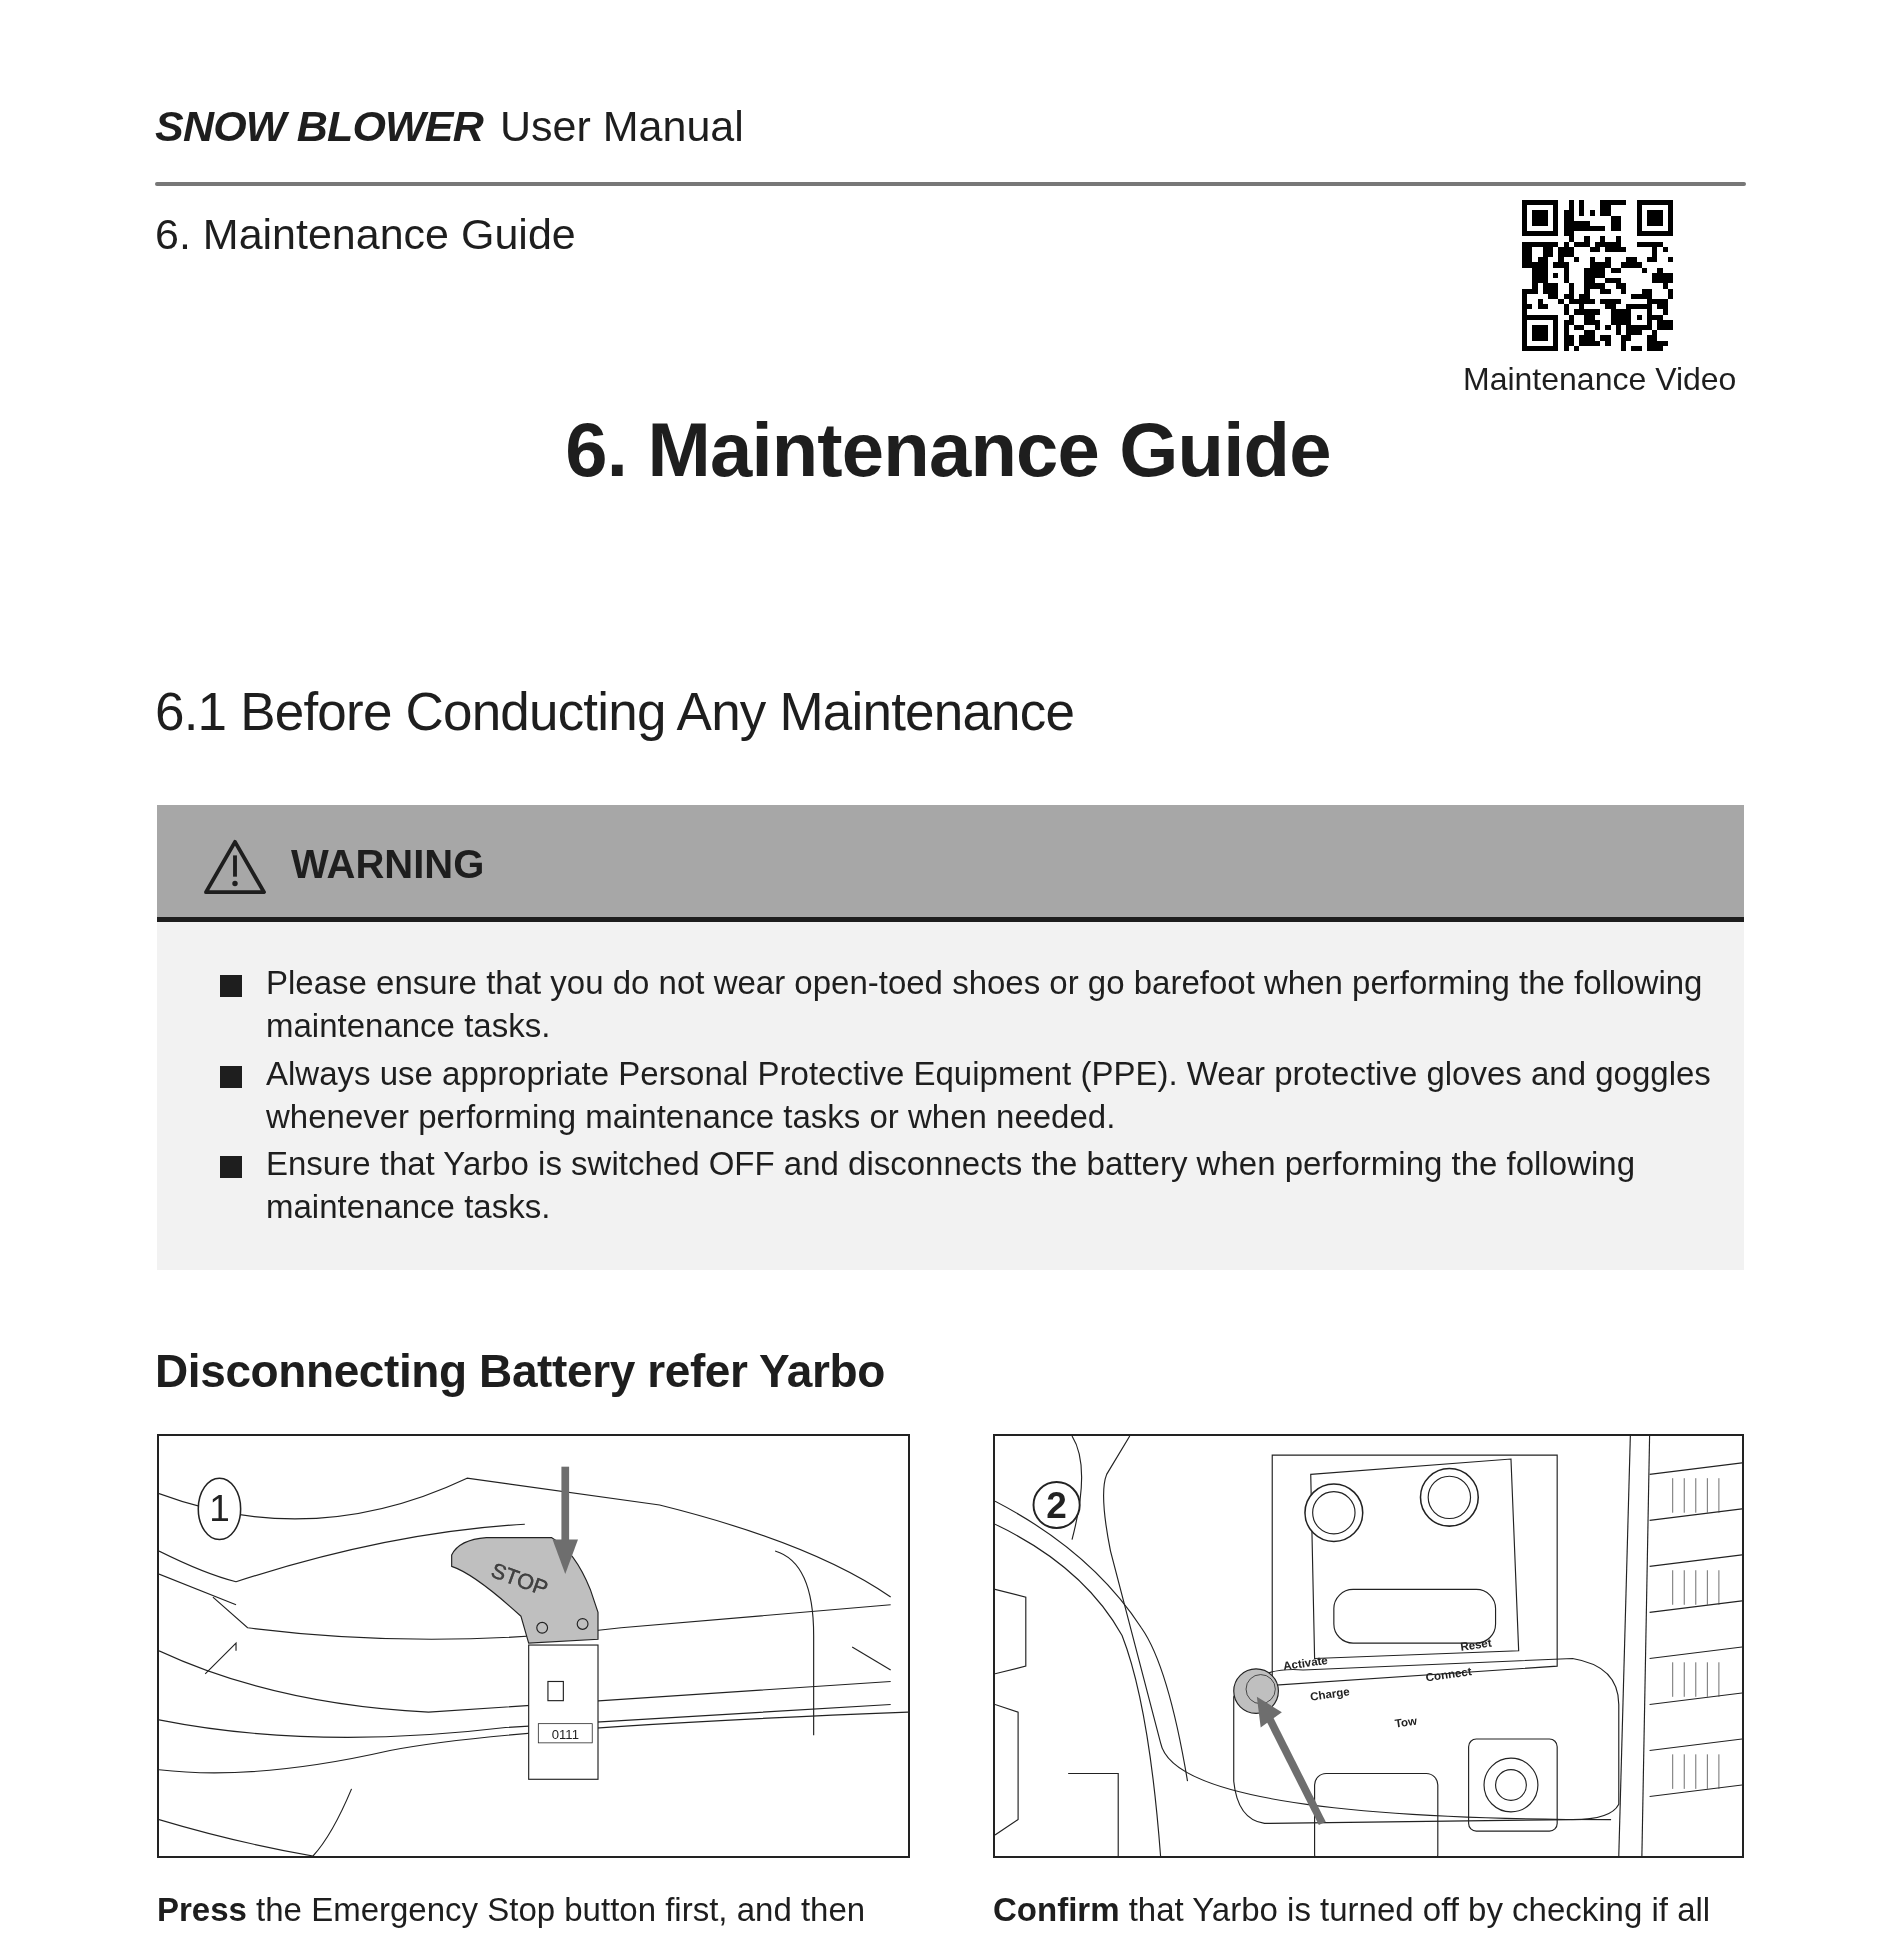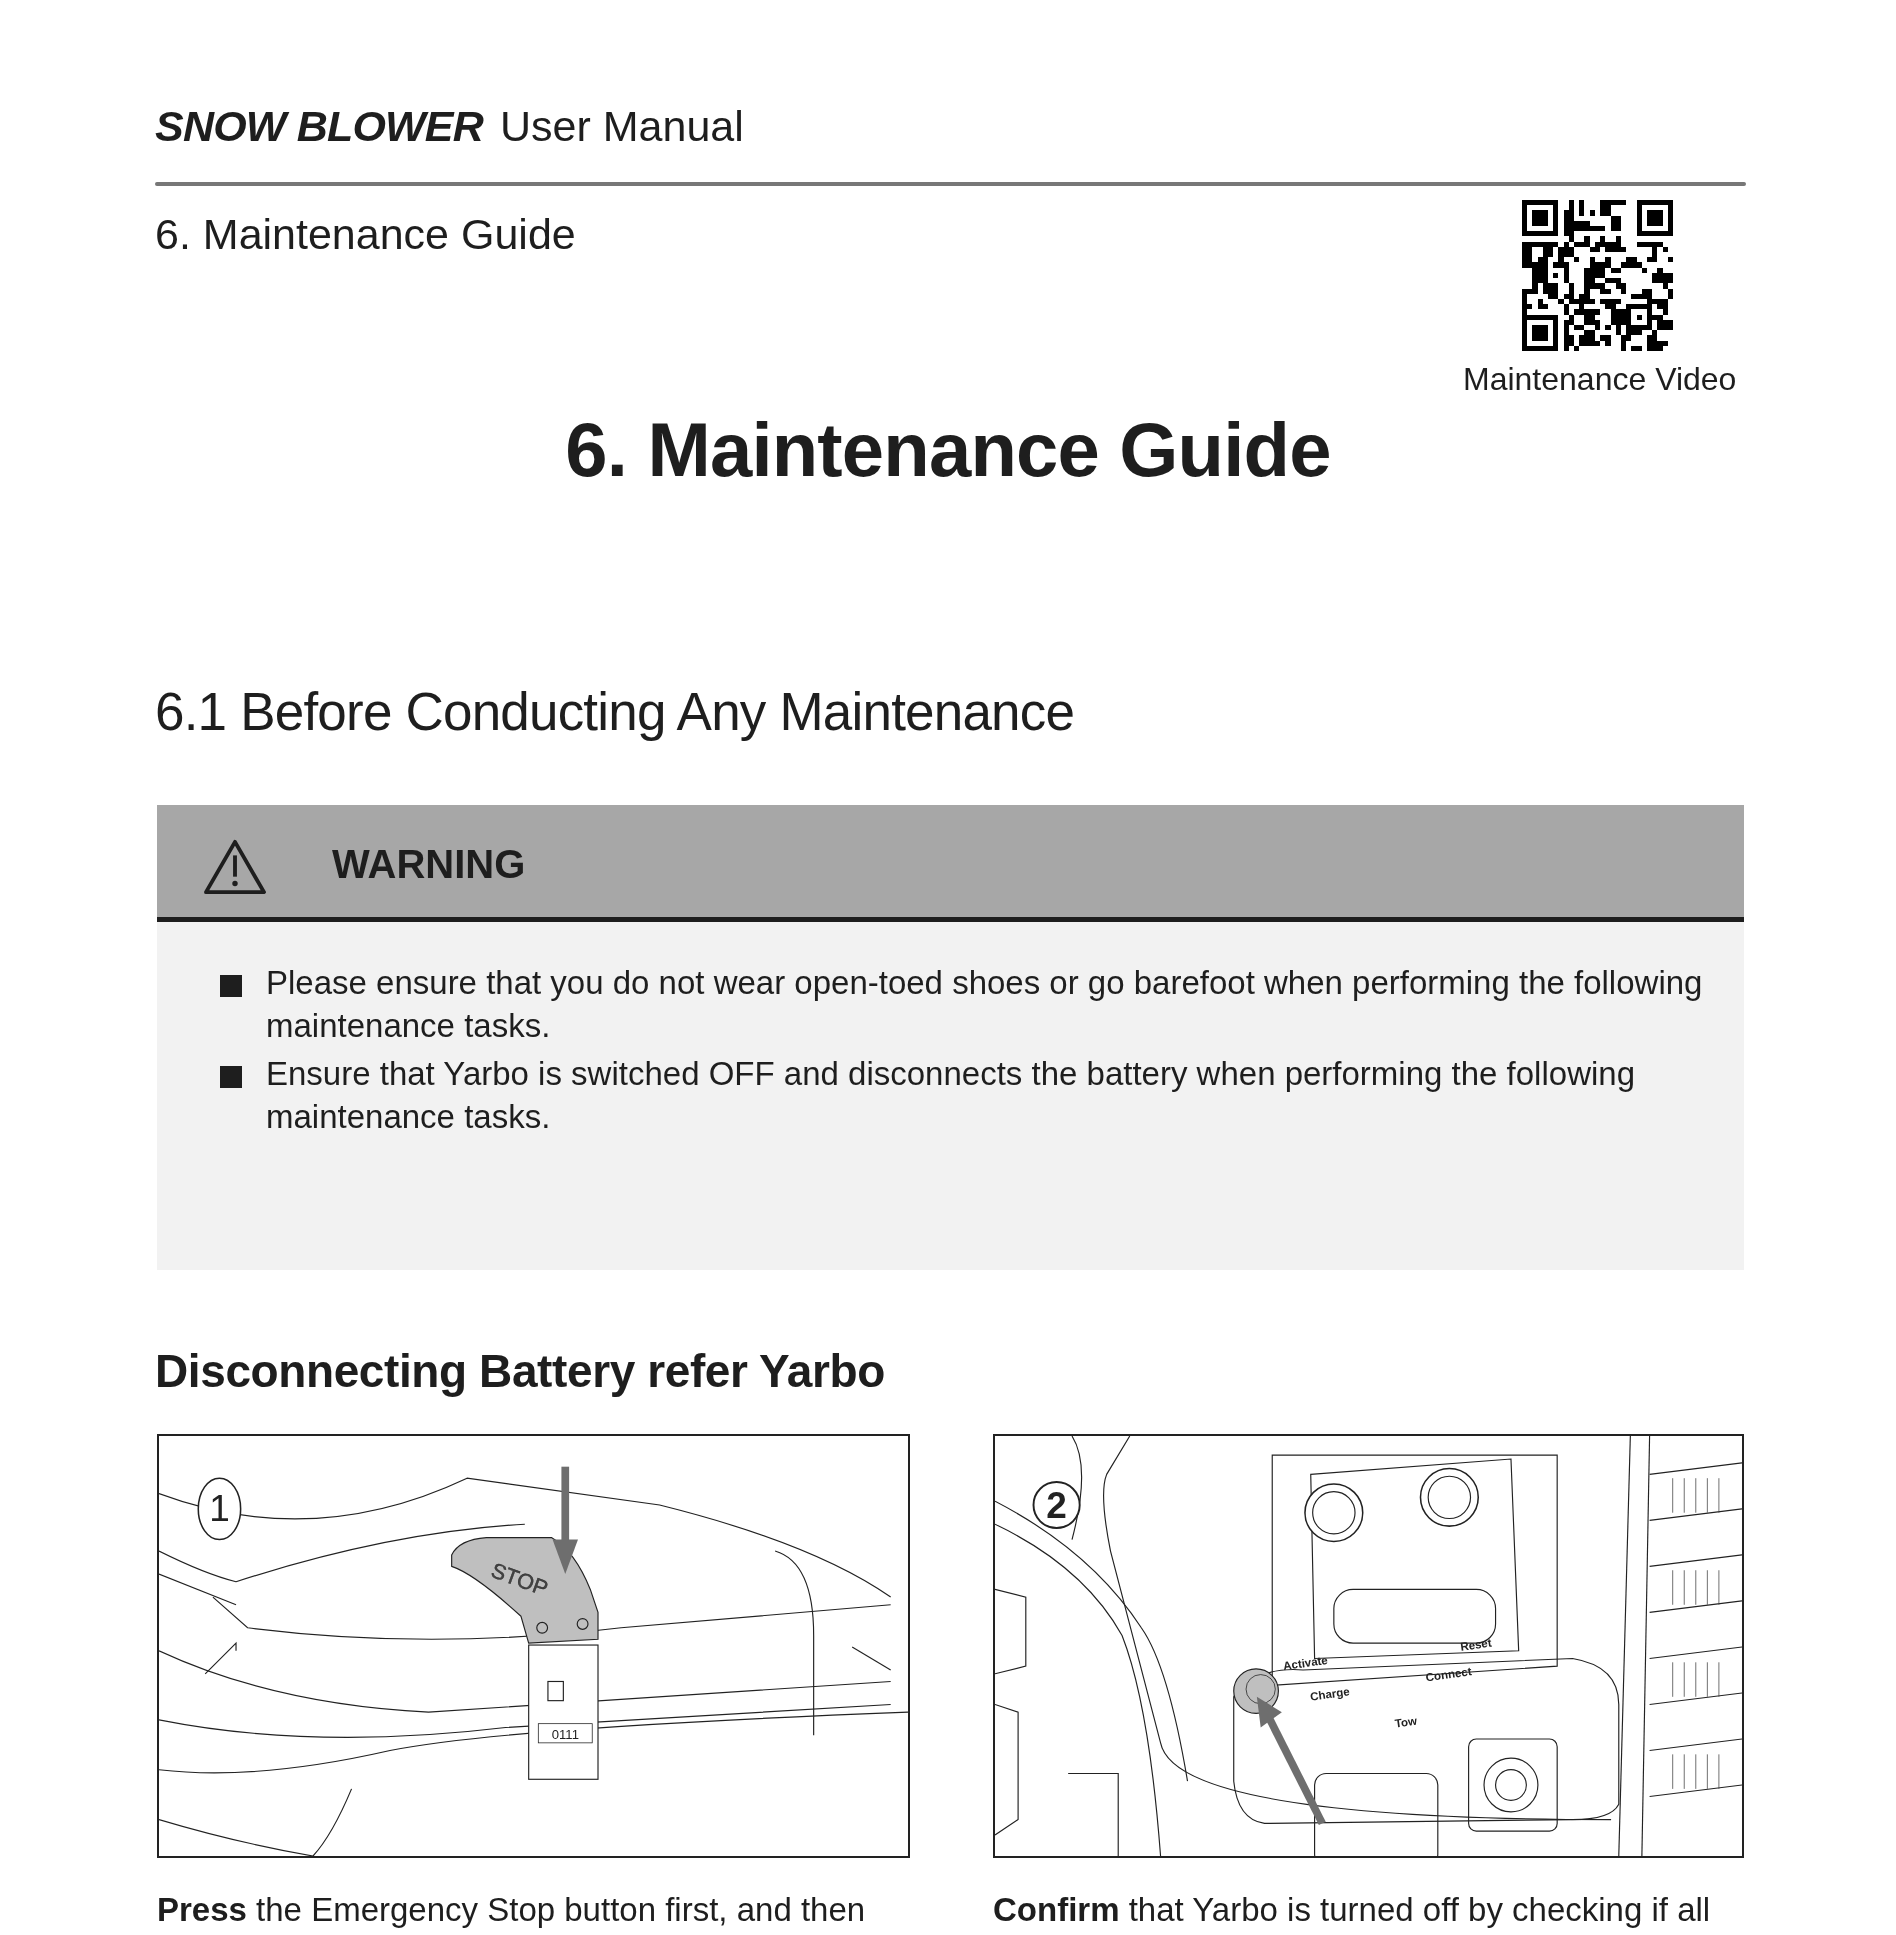--- a/index.html
+++ b/index.html
@@ -11,21 +11,21 @@
   .hdr-brand span.light { font-weight:400; margin-left:17px; }
   .hdr-rule { left:155px; top:182px; width:1591px; height:3.9px; background:#777777; border-radius:1.9px; }
   .hdr-section { left:155px; top:209px; font-size:43px; line-height:50px; font-weight:400; white-space:nowrap; }
   .qr { left:1522px; top:200px; width:151px; height:151px; }
   .qr-label { left:1463px; top:360px; width:283px; text-align:left; font-size:32px; line-height:39px; white-space:nowrap; }
   .main-title { left:0; top:403px; width:1896px; text-align:center; font-size:76px; line-height:93px; font-weight:700; letter-spacing:-0.8px; }
   .sec-title { left:155px; top:679px; font-size:53px; line-height:66px; font-weight:400; letter-spacing:-0.8px; white-space:nowrap; }
   .warn { left:157px; top:805px; width:1587px; height:465px; background:#f2f2f2; }
   .warn-head { position:absolute; left:0; top:0; width:1587px; height:112px; background:#a7a7a7; border-bottom:5.4px solid #1e1e1e; }
   .warn-icon { position:absolute; left:45px; top:33px; width:66px; height:58px; }
-  .warn-title { position:absolute; left:134px; top:34px; font-size:40px; line-height:50px; font-weight:700; white-space:nowrap;margin-left:41px; }
+  .warn-title { position:absolute; left:134px; top:34px; font-size:40px; line-height:50px; font-weight:700; white-space:nowrap; }
   .warn-list { position:absolute; left:50px; top:143px; width:1510px; margin:13px; padding:0; list-style:none; }
   .warn-list li { position:relative; padding-left:46px; font-size:33px; line-height:43px; margin-bottom:0; }
   .warn-list li .sq { position:absolute; left:0; top:14px; width:22px; height:22px; background:#1e1e1e; }
   .sub-title { left:155px; top:1342px; font-size:46px; line-height:58px; font-weight:700; letter-spacing:-0.4px; white-space:nowrap; }
   .fig { top:1434px; width:753px; height:424px; border:2.7px solid #222; box-sizing:border-box; background:#fff; overflow:hidden; }
   .fig1 { left:157px; }
   .fig2 { left:993px; width:751px; }
   .fig svg { width:100%; height:100%; display:block; }
   .caption { top:1885px; width:755px; font-size:33px; line-height:50px; }
   .cap1 { left:157px; }
@@ -185,21 +185,21 @@
   <div class="warn-head">
     <svg class="warn-icon" viewBox="0 0 34 30">
       <path d="M17 2 L32 28 L2 28 Z" fill="none" stroke="#1e1e1e" stroke-width="2" stroke-linejoin="round"></path>
       <rect x="16" y="9" width="2" height="11" fill="#1e1e1e"></rect>
       <circle cx="17" cy="23.5" r="1.4" fill="#1e1e1e"></circle>
     </svg>
     <div class="warn-title">WARNING</div>
   </div>
   <ul class="warn-list">
     <li><span class="sq"></span><span>Please ensure that you do not wear open-toed shoes or go barefoot when performing the following maintenance tasks.</span></li>
-    <li style="margin-top:4.6px"><span class="sq"></span></li>
+    <li style="margin-top:4.6px"><span class="sq"></span><span>Always use appropriate Personal Protective Equipment (PPE). Wear protective gloves and goggles whenever performing maintenance tasks or when needed.</span></li>
     <li style="margin-top:4.6px"><span class="sq"></span><span>Ensure that Yarbo is switched OFF and disconnects the battery when performing the following maintenance tasks.</span></li>
   </ul>
 </div>
 
 <div class="abs sub-title">Disconnecting Battery refer Yarbo</div>
 
 <div class="abs fig fig1">
   <svg viewBox="0 0 1945 1095" preserveAspectRatio="none">
     <g fill="none" stroke="#222" stroke-width="3">
       <path d="M0 150 Q400 300 800 110 L1300 180 Q1700 280 1900 420"></path>

